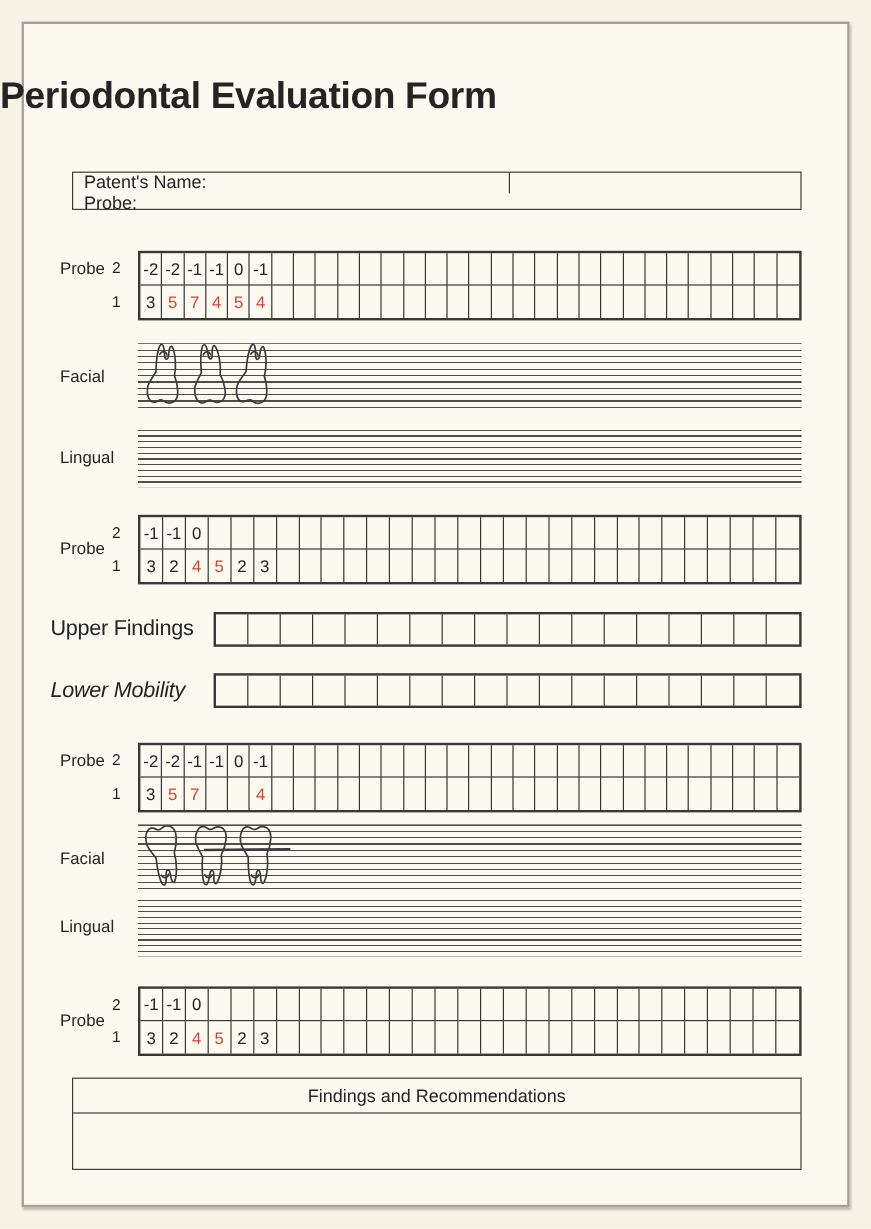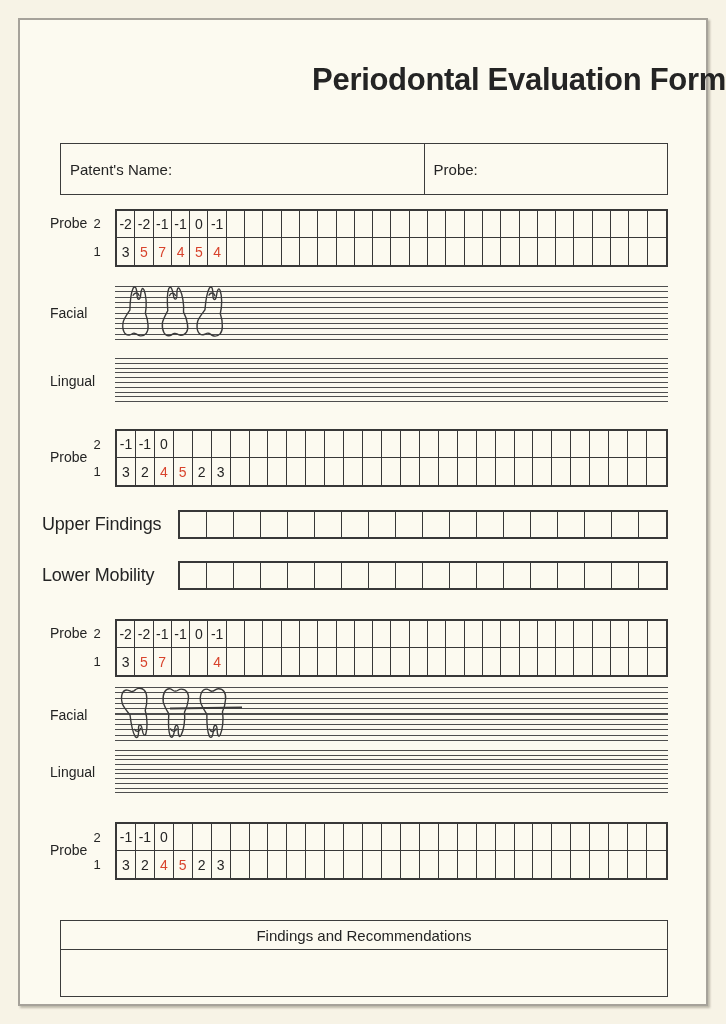--- a/index.html
+++ b/index.html
@@ -14,25 +14,25 @@
     font-family:"Liberation Sans", sans-serif;
     color:var(--ink);
   }
   .sheet-frame{
     position:absolute; left:18px; top:18px; right:18px; bottom:18px;
     border:2px solid var(--frame); background:var(--sheet-bg);
     box-shadow:1.5px 2px 2px rgba(120,115,100,.45);
   }
   .form-title{
     position:absolute; left:0; top:62px; width:726px;
-    text-align:right; font-size:31px; font-weight:bold; letter-spacing:-.3px;
+    text-align:left; font-size:31px; font-weight:bold; letter-spacing:-.3px;
   }
   .patient-box{
-    position:absolute; left:60px; top:143px; width:608px; height:52px;
-    border:1.6px solid var(--boxline); display:flex;
+    position:absolute; left:60px; top:143px; width:608px; height:32px;
+    border:1.6px solid var(--boxline); display:flex;flex-direction:column;
   }
   .patient-box .cell{display:flex; align-items:center; padding-left:9px; font-size:15px;}
   .patient-box .name-cell{width:60%; border-right:1.6px solid var(--boxline);}
   .patient-box .date-cell{flex:1;}
   .patient-box .value{flex:1; height:100%;}
 
   .side-label{position:absolute; left:50px; font-size:14px; transform:translateY(-50%);}
   .mob-label{position:absolute; left:42px; font-size:18px; letter-spacing:-.2px; transform:translateY(-50%);}
   .rownum{position:absolute; left:88px; width:18px; text-align:center; font-size:13px; transform:translateY(-50%);}
 
@@ -57,21 +57,21 @@
   .teeth path{stroke:#3a3a3a; stroke-width:1.4; fill:none; stroke-linecap:round; stroke-linejoin:round;}
   .annotation-line{position:absolute; left:170px; top:707px; width:72px; height:2px; background:#3a3a3a; transform:rotate(-.6deg);}
 
   .mobility-grid{
     position:absolute; left:178px; width:490px; height:29px;
     border:2px solid var(--grid); display:grid; grid-auto-flow:column;
   }
   .mobility-cell{border-right:1.4px solid var(--grid);}
   .mobility-cell.lastcol{border-right:none;}
 
-  .findings-box{position:absolute; left:60px; top:898px; width:608px; height:77px; border:1.6px solid var(--boxline);margin-top:22px;}
+  .findings-box{position:absolute; left:60px; top:898px; width:608px; height:77px; border:1.6px solid var(--boxline);}
   .findings-header{height:29px; border-bottom:1.6px solid var(--boxline); display:flex; align-items:center; justify-content:center; font-size:15px;}
   .findings-content{height:46px;}
 </style>
 </head>
 <body>
 
 <div class="sheet-frame"></div>
 
 <div class="form-title">Periodontal Evaluation Form</div>
 
@@ -253,21 +253,21 @@
     <div class="mobility-cell"></div>
     <div class="mobility-cell"></div>
     <div class="mobility-cell"></div>
     <div class="mobility-cell"></div>
     <div class="mobility-cell"></div>
     <div class="mobility-cell"></div>
     <div class="mobility-cell"></div>
     <div class="mobility-cell"></div>
     <div class="mobility-cell lastcol"></div>
   </div>
-<span class="mob-label" style="top:575px;">Lower Mobility</span>
+<span class="mob-label" style="top:575px;font-style:italic;">Lower Mobility</span>
 <div class="mobility-grid" style="top: 561px; grid-template-columns: repeat(18, 1fr);">
     <div class="mobility-cell"></div>
     <div class="mobility-cell"></div>
     <div class="mobility-cell"></div>
     <div class="mobility-cell"></div>
     <div class="mobility-cell"></div>
     <div class="mobility-cell"></div>
     <div class="mobility-cell"></div>
     <div class="mobility-cell"></div>
     <div class="mobility-cell"></div>

